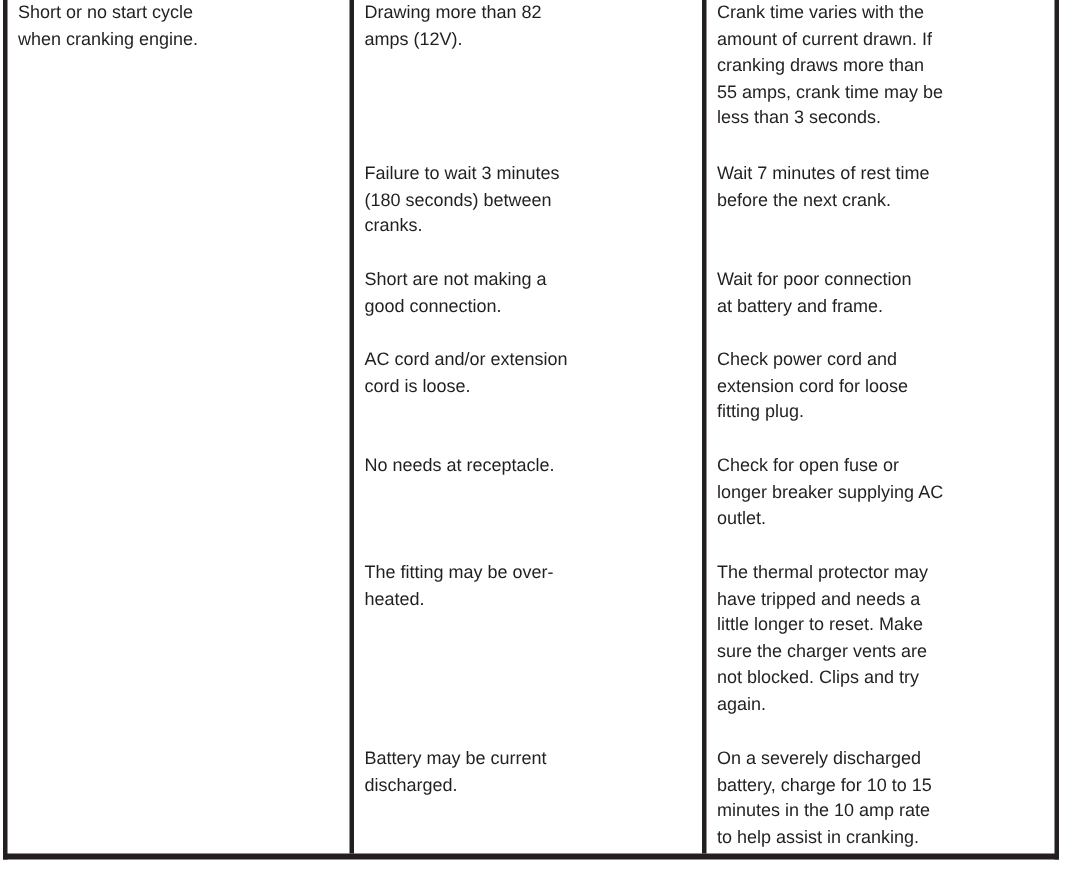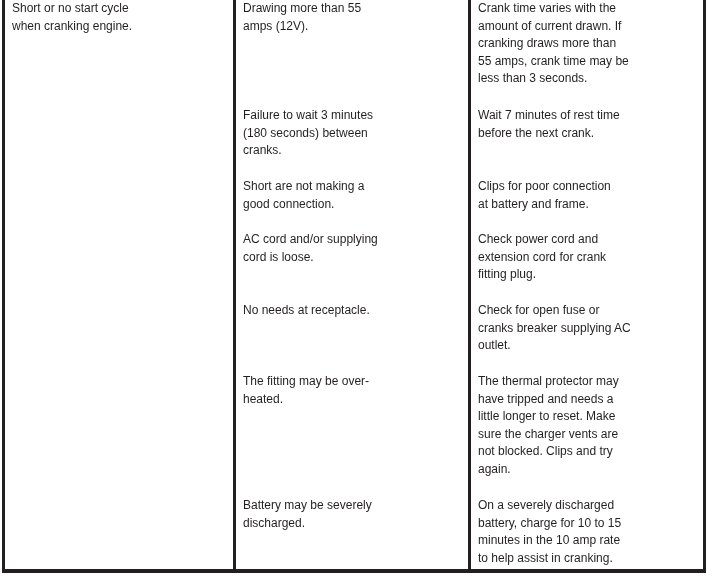--- a/index.html
+++ b/index.html
@@ -58,51 +58,51 @@
 <div class="table">
   <div class="vline v1"></div>
   <div class="vline v2"></div>
 
   <div class="col c1">
     <div class="cell" style="top:4px">Short or no start cycle
 when cranking engine.</div>
   </div>
 
   <div class="col c2">
-    <div class="cell" style="top:4px">Drawing more than 55
+    <div class="cell" style="top:4px">Drawing more than 82
 amps (12V).</div>
     <div class="cell" style="top:111px">Failure to wait 3 minutes
 (180 seconds) between
 cranks.</div>
     <div class="cell" style="top:182px">Short are not making a
 good connection.</div>
-    <div class="cell" style="top:235px">AC cord and/or supplying
+    <div class="cell" style="top:235px">AC cord and/or extension
 cord is loose.</div>
     <div class="cell" style="top:306px">No needs at receptacle.</div>
     <div class="cell" style="top:377px">The fitting may be over-
 heated.</div>
-    <div class="cell" style="top:501px">Battery may be severely
+    <div class="cell" style="top:501px">Battery may be current
 discharged.</div>
   </div>
 
   <div class="col c3">
     <div class="cell" style="top:4px">Crank time varies with the
 amount of current drawn. If
 cranking draws more than
 55 amps, crank time may be
 less than 3 seconds.</div>
     <div class="cell" style="top:111px">Wait 7 minutes of rest time
 before the next crank.</div>
-    <div class="cell" style="top:182px">Clips for poor connection
+    <div class="cell" style="top:182px">Wait for poor connection
 at battery and frame.</div>
     <div class="cell" style="top:235px">Check power cord and
-extension cord for crank
+extension cord for loose
 fitting plug.</div>
     <div class="cell" style="top:306px">Check for open fuse or
-cranks breaker supplying AC
+longer breaker supplying AC
 outlet.</div>
     <div class="cell" style="top:377px">The thermal protector may
 have tripped and needs a
 little longer to reset. Make
 sure the charger vents are
 not blocked. Clips and try
 again.</div>
     <div class="cell" style="top:501px">On a severely discharged
 battery, charge for 10 to 15
 minutes in the 10 amp rate

